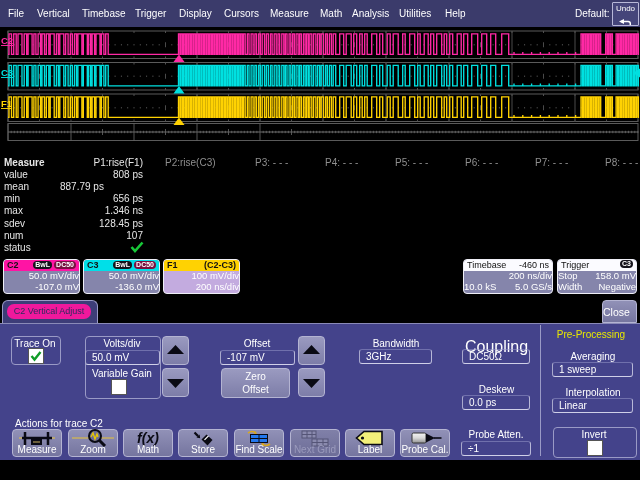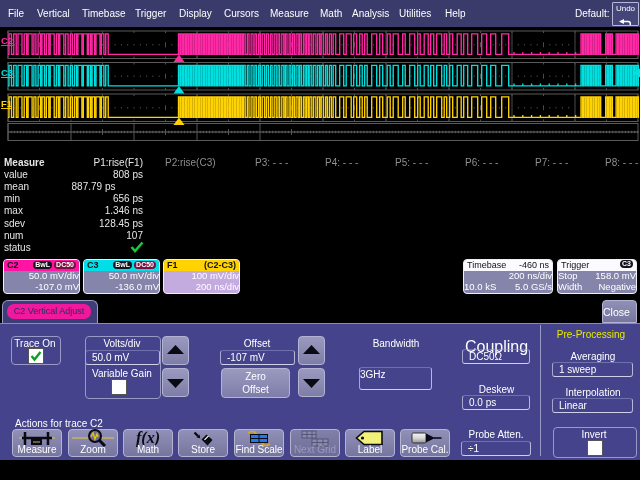--- a/index.html
+++ b/index.html
@@ -73,21 +73,21 @@
 <div class="abs" style="left:165px;top:1.5px;color:#8f8f8f">P2:rise(C3)</div>
 <div class="abs" style="left:255px;top:1.5px;color:#8f8f8f">P3: - - -</div>
 <div class="abs" style="left:325px;top:1.5px;color:#8f8f8f">P4: - - -</div>
 <div class="abs" style="left:395px;top:1.5px;color:#8f8f8f">P5: - - -</div>
 <div class="abs" style="left:465px;top:1.5px;color:#8f8f8f">P6: - - -</div>
 <div class="abs" style="left:535px;top:1.5px;color:#8f8f8f">P7: - - -</div>
 <div class="abs" style="left:605px;top:1.5px;color:#8f8f8f">P8: - - -</div>
 <div class="abs" style="left:4px;top:13.7px">value</div>
 <div class="abs" style="left:60px;top:13.7px;width:83px;text-align:right">808 ps</div>
 <div class="abs" style="left:4px;top:25.9px">mean</div>
-<div class="abs" style="left:52px;top:25.9px;width:83px;text-align:center">887.79 ps</div>
+<div class="abs" style="left:60px;top:25.9px;width:83px;text-align:left">887.79 ps</div>
 <div class="abs" style="left:4px;top:38.1px">min</div>
 <div class="abs" style="left:60px;top:38.1px;width:83px;text-align:right">656 ps</div>
 <div class="abs" style="left:4px;top:50.3px">max</div>
 <div class="abs" style="left:60px;top:50.3px;width:83px;text-align:right">1.346 ns</div>
 <div class="abs" style="left:4px;top:62.5px">sdev</div>
 <div class="abs" style="left:60px;top:62.5px;width:83px;text-align:right">128.45 ps</div>
 <div class="abs" style="left:4px;top:74.7px">num</div>
 <div class="abs" style="left:60px;top:74.7px;width:83px;text-align:right">107</div>
 <div class="abs" style="left:4px;top:86.9px">status</div>
 <svg class="abs" style="left:130px;top:86px" width="14" height="12" viewBox="0 0 14 12">
@@ -152,21 +152,21 @@
       <svg width="25" height="21" viewBox="0 0 25 21" fill="#0a0a14">
         <path d="M12.5,5 L21,14 H4 z"></path>
       </svg>
     </div>
 <div class="abs abtn" style="left:298px;top:368px">
       <svg width="25" height="21" viewBox="0 0 25 21" fill="#0a0a14">
         <path d="M4,7 H21 L12.5,16 z"></path>
       </svg>
     </div>
 <div class="abs" style="left:360px;top:338px;width:72px;text-align:center;font-size:10px;color:#fff">Bandwidth</div>
-<div class="abs fld" style="left:359px;top:367px;width:73px;height:23px;">3GHz</div>
+<div class="abs fld" style="left:359px;top:349px;width:73px;height:15px;padding-left:6px">3GHz</div>
 <div class="abs" style="left:463px;top:338px;width:67px;text-align:center;font-size:16px;color:#fff">Coupling</div>
 <div class="abs fld" style="left:462px;top:349px;width:68px;height:15px;padding-left:6px">DC50Ω</div>
 <div class="abs" style="left:463px;top:384px;width:67px;text-align:center;font-size:10px;color:#fff">Deskew</div>
 <div class="abs fld" style="left:462px;top:395px;width:68px;height:15px;padding-left:6px">0.0 ps</div>
 <div class="abs" style="left:540px;top:325px;width:1px;height:131px;background:#9a9ac6"></div>
 <div class="abs" style="left:545px;top:329px;width:92px;text-align:center;font-size:10px;color:#e8e800">Pre-Processing</div>
 <div class="abs" style="left:553px;top:351px;width:80px;text-align:center;font-size:10px;color:#fff">Averaging</div>
 <div class="abs fld" style="left:552px;top:362px;width:81px;height:15px;padding-left:6px">1 sweep</div>
 <div class="abs" style="left:553px;top:387px;width:80px;text-align:center;font-size:10px;color:#fff">Interpolation</div>
 <div class="abs fld" style="left:552px;top:398px;width:81px;height:15px;padding-left:6px">Linear</div>
@@ -194,21 +194,21 @@
           <path d="M1,9 H43" stroke="#c8b060" stroke-width="1.5"></path>
           <circle cx="24" cy="7" r="6" fill="#6a6a96" stroke="#0a0a14" stroke-width="2"></circle>
           <path d="M20,8 l2,-4 2,6 2,-5 1,3" stroke="#e8c800" stroke-width="1.3" fill="none"></path>
           <path d="M28,11 l6,6" stroke="#0a0a14" stroke-width="3"></path>
         </svg>
       </div>
       <div style="font-size:10px;text-align:center;margin-top:-2px">Zoom</div>
     </div>
 <div class="abs btn" style="left:123px;top:429px;width:50px;height:28px">
       <div style="height:16px;display:flex;align-items:center;justify-content:center">
-        <span style="font-family:Liberation Serif, serif;font-weight:bold;font-style:italic;font-size:16px;color:#0a0a14">f(x)</span>
+        <span style="font-family:Liberation Sans, sans-serif;font-weight:bold;font-style:italic;font-size:14px;color:#0a0a14">f(x)</span>
       </div>
       <div style="font-size:10px;text-align:center;margin-top:-2px">Math</div>
     </div>
 <div class="abs btn" style="left:178px;top:429px;width:50px;height:28px">
       <div style="height:16px;display:flex;align-items:center;justify-content:center">
         <svg width="22" height="17" viewBox="0 0 22 17">
           <path d="M2.5,2.5 l3.6,3.6" stroke="#0a0a14" stroke-width="2.2"></path>
           <path d="M8.2,8.2 L7.6,4.5 L4.5,7.6 z" fill="#0a0a14"></path>
           <path d="M9.5,9.5 l5,-5 6,5.5 -5,5.5 z" fill="#0a0a14"></path>
           <path d="M12.5,9.8 l4,-4" stroke="#fff" stroke-width="1.2"></path>

